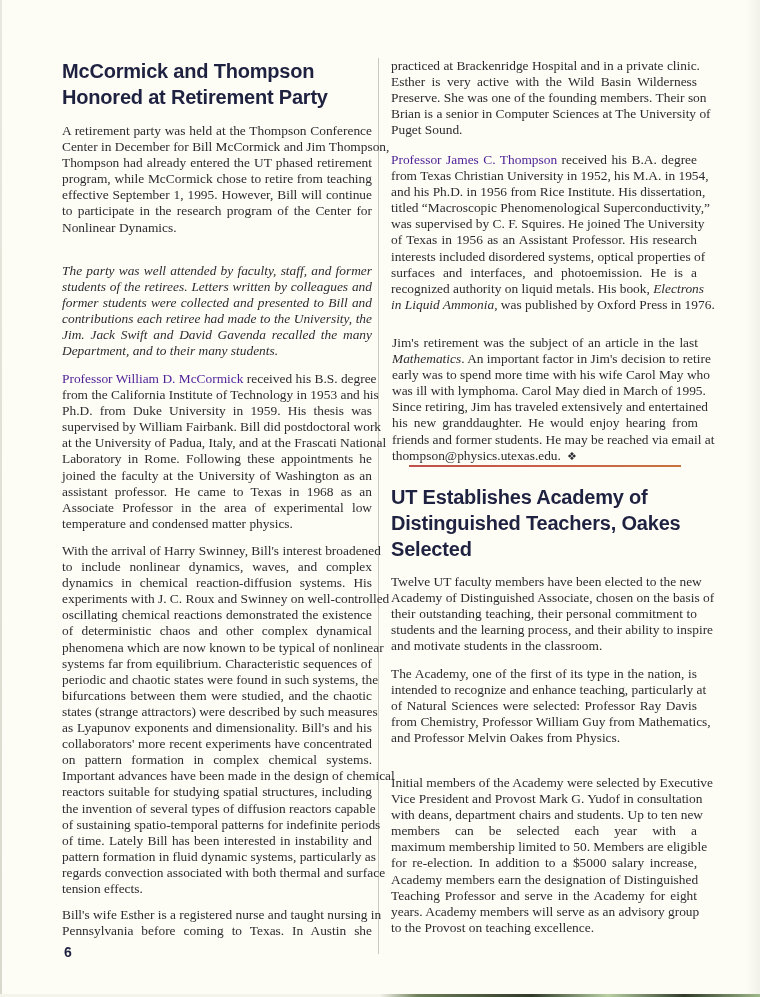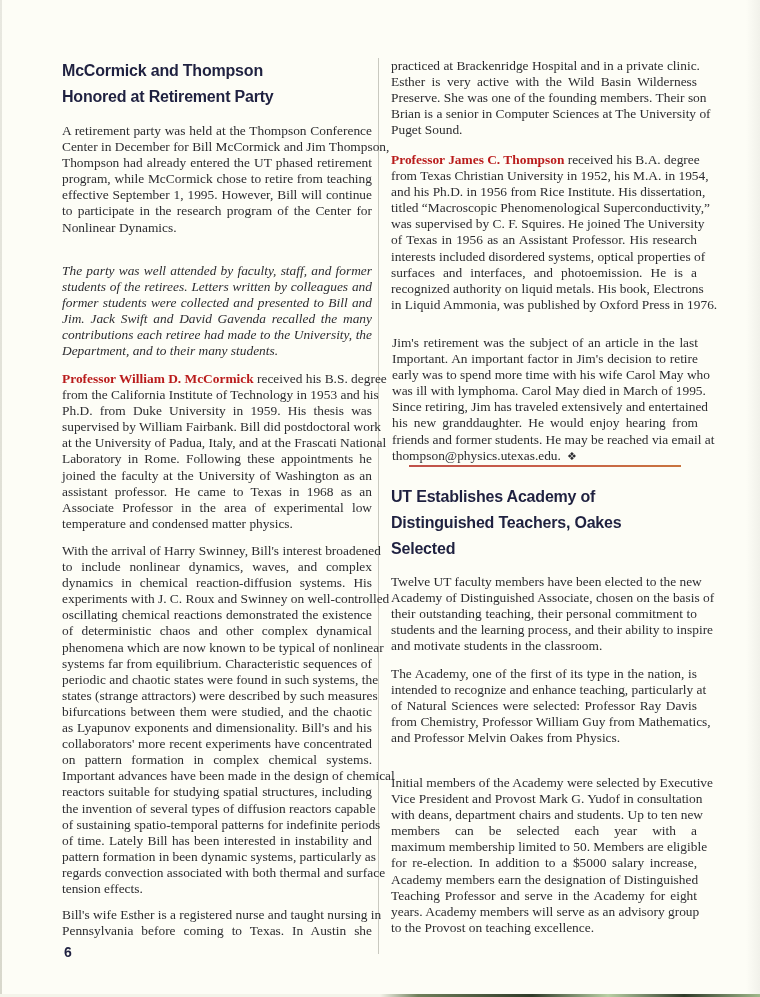--- a/index.html
+++ b/index.html
@@ -40,21 +40,21 @@
       width: 1px;
       height: 896px;
       background: #c9c9c0;
     }
     .headline {
       position: absolute;
       margin: 0;
       font-family: "Liberation Sans", "DejaVu Sans", sans-serif;
       font-weight: bold;
       color: #1f2140;
-      font-size: 16px;
+      font-size: 20px;
       line-height: 26px;
       letter-spacing: -0.2px;
     }
     .headline .hl-line { display: block; white-space: nowrap; }
     .para {
       position: absolute;
       margin: 0;
       font-size: 13.4px;
       line-height: 16.1px;
       color: #2c2c30;
@@ -62,22 +62,22 @@
     .para .line {
       display: block;
       white-space: nowrap;
       text-align: justify;
       text-align-last: justify;
       height: 16.1px;
     }
     .para .line.last {
       text-align-last: left;
     }
-    .para .bold { font-weight: bold; color: #b91c1c; margin-top: 48px; }
-    .para .ital { }
+    .para .bold { font-weight: normal; color: #4c1d95; margin-top: 48px; }
+    .para .ital { font-style: italic; }
     .divider {
       position: absolute;
       left: 409px;
       top: 465px;
       width: 272px;
       height: 2px;
       background: linear-gradient(90deg, #c0524a 0%, #c9604a 50%, #c8743e 100%);
     }
     .page-number {
       position: absolute;
@@ -110,53 +110,53 @@
       <span class="line">Thompson had already entered the UT phased retirement</span>
       <span class="line">program, while McCormick chose to retire from teaching</span>
       <span class="line">effective September 1, 1995.  However, Bill will continue</span>
       <span class="line">to participate in the research program of the Center for</span>
       <span class="line last">Nonlinear Dynamics.</span>
     </p>
   <p class="para" style="top:263px;left:0;width:310px;font-style:italic;">
       <span class="line">The party was well attended by faculty, staff, and former</span>
       <span class="line">students of the retirees.  Letters written by colleagues and</span>
       <span class="line">former students were collected and presented to Bill and</span>
+      <span class="line">contributions each retiree had made to the University, the</span>
       <span class="line">Jim.  Jack Swift and David Gavenda recalled the many</span>
-      <span class="line">contributions each retiree had made to the University, the</span>
       <span class="line last">Department, and to their many students.</span>
     </p>
 
   <p class="para" style="top:371px;left:0;width:310px;">
     <span class="line">
       <span class="bold">Professor William D. McCormick</span><span> received his B.S. degree</span>
     </span>
     <span style="display: contents;"><span class="line">from the California Institute of Technology in 1953 and his</span><span class="line">Ph.D. from Duke University in 1959.   His thesis was</span><span class="line">supervised by William Fairbank. Bill did postdoctoral work</span><span class="line">at the University of Padua, Italy, and at the Frascati National</span><span class="line">Laboratory in Rome.  Following these appointments he</span><span class="line">joined the faculty at the University of Washington as an</span><span class="line">assistant professor.   He came to Texas in 1968 as an</span><span class="line">Associate Professor in the area of experimental low</span><span class="line last">temperature and condensed matter physics.</span></span>
   </p>
 
   <p class="para" style="top:543px;left:0;width:310px;">
       <span class="line">With the arrival of Harry Swinney, Bill's interest broadened</span>
       <span class="line">to include nonlinear dynamics, waves, and complex</span>
       <span class="line">dynamics in chemical reaction-diffusion systems.   His</span>
       <span class="line">experiments with J. C. Roux and Swinney on well-controlled</span>
       <span class="line">oscillating chemical reactions demonstrated the existence</span>
       <span class="line">of deterministic chaos and other complex dynamical</span>
       <span class="line">phenomena which are now known to be typical of nonlinear</span>
       <span class="line">systems far from equilibrium.  Characteristic sequences of</span>
       <span class="line">periodic and chaotic states were found in such systems, the</span>
+      <span class="line">bifurcations between them were studied, and the chaotic</span>
       <span class="line">states (strange attractors) were described by such measures</span>
-      <span class="line">bifurcations between them were studied, and the chaotic</span>
       <span class="line">as Lyapunov exponents and dimensionality.  Bill's and his</span>
       <span class="line">collaborators' more recent experiments have concentrated</span>
       <span class="line">on pattern formation in complex chemical systems.</span>
       <span class="line">Important advances have been made in the design of chemical</span>
       <span class="line">reactors suitable for studying spatial structures, including</span>
       <span class="line">the invention of several types of diffusion reactors capable</span>
       <span class="line">of sustaining spatio-temporal patterns for indefinite periods</span>
       <span class="line">of time.  Lately Bill has been interested in instability and</span>
-      <span class="line">pattern formation in been dynamic systems, particularly as</span>
+      <span class="line">pattern formation in fluid dynamic systems, particularly as</span>
       <span class="line">regards convection associated with both thermal and surface</span>
       <span class="line last">tension effects.</span>
     </p>
   <p class="para" style="top:907px;left:0;width:310px;">
       <span class="line">Bill's wife Esther is a registered nurse and taught nursing in</span>
       <span class="line">Pennsylvania before coming to Texas.    In Austin she</span>
     </p>
 
   <div class="page-number" style="left:2px;">6</div>
 </div>
@@ -176,21 +176,21 @@
     </span>
     <span style="display: contents;"><span class="line">from Texas Christian University in 1952, his M.A. in 1954,</span><span class="line">and his Ph.D. in 1956 from Rice Institute.  His dissertation,</span><span class="line">titled “Macroscopic Phenomenological Superconductivity,”</span><span class="line">was supervised by C. F. Squires.  He joined The University</span><span class="line">of Texas in 1956 as an Assistant Professor.  His research</span><span class="line">interests included disordered systems, optical properties of</span><span class="line">surfaces and interfaces, and photoemission.   He is a</span><span class="line">recognized authority on liquid metals.  His book, <span class="ital">Electrons</span></span></span>
     <span class="line last">
       <span class="ital">in Liquid Ammonia</span><span>, was published by Oxford Press in 1976.</span>
     </span>
   </p>
 
   <p class="para" style="top:322px;left:1px;width:306px;margin-top:13px;">
     <span class="line">Jim's retirement was the subject of an article in the last</span>
     <span class="line">
-      <span class="ital">Important</span><span>.  An important factor in Jim's decision to retire</span>
+      <span class="ital">Mathematics</span><span>.  An important factor in Jim's decision to retire</span>
     </span>
     <span style="display: contents;"><span class="line">early was to spend more time with his wife Carol May who</span><span class="line">was ill with lymphoma.  Carol May died in March of 1995.</span><span class="line">Since retiring, Jim has traveled extensively and entertained</span><span class="line">his new granddaughter.   He would enjoy hearing from</span><span class="line">friends and former students. He may be reached via email at</span></span>
     <span class="line last">
       <span>thompson@physics.utexas.edu.</span><span class="end-mark">❖</span>
     </span>
   </p>
 </div>
 
 <div class="divider"></div>
 

